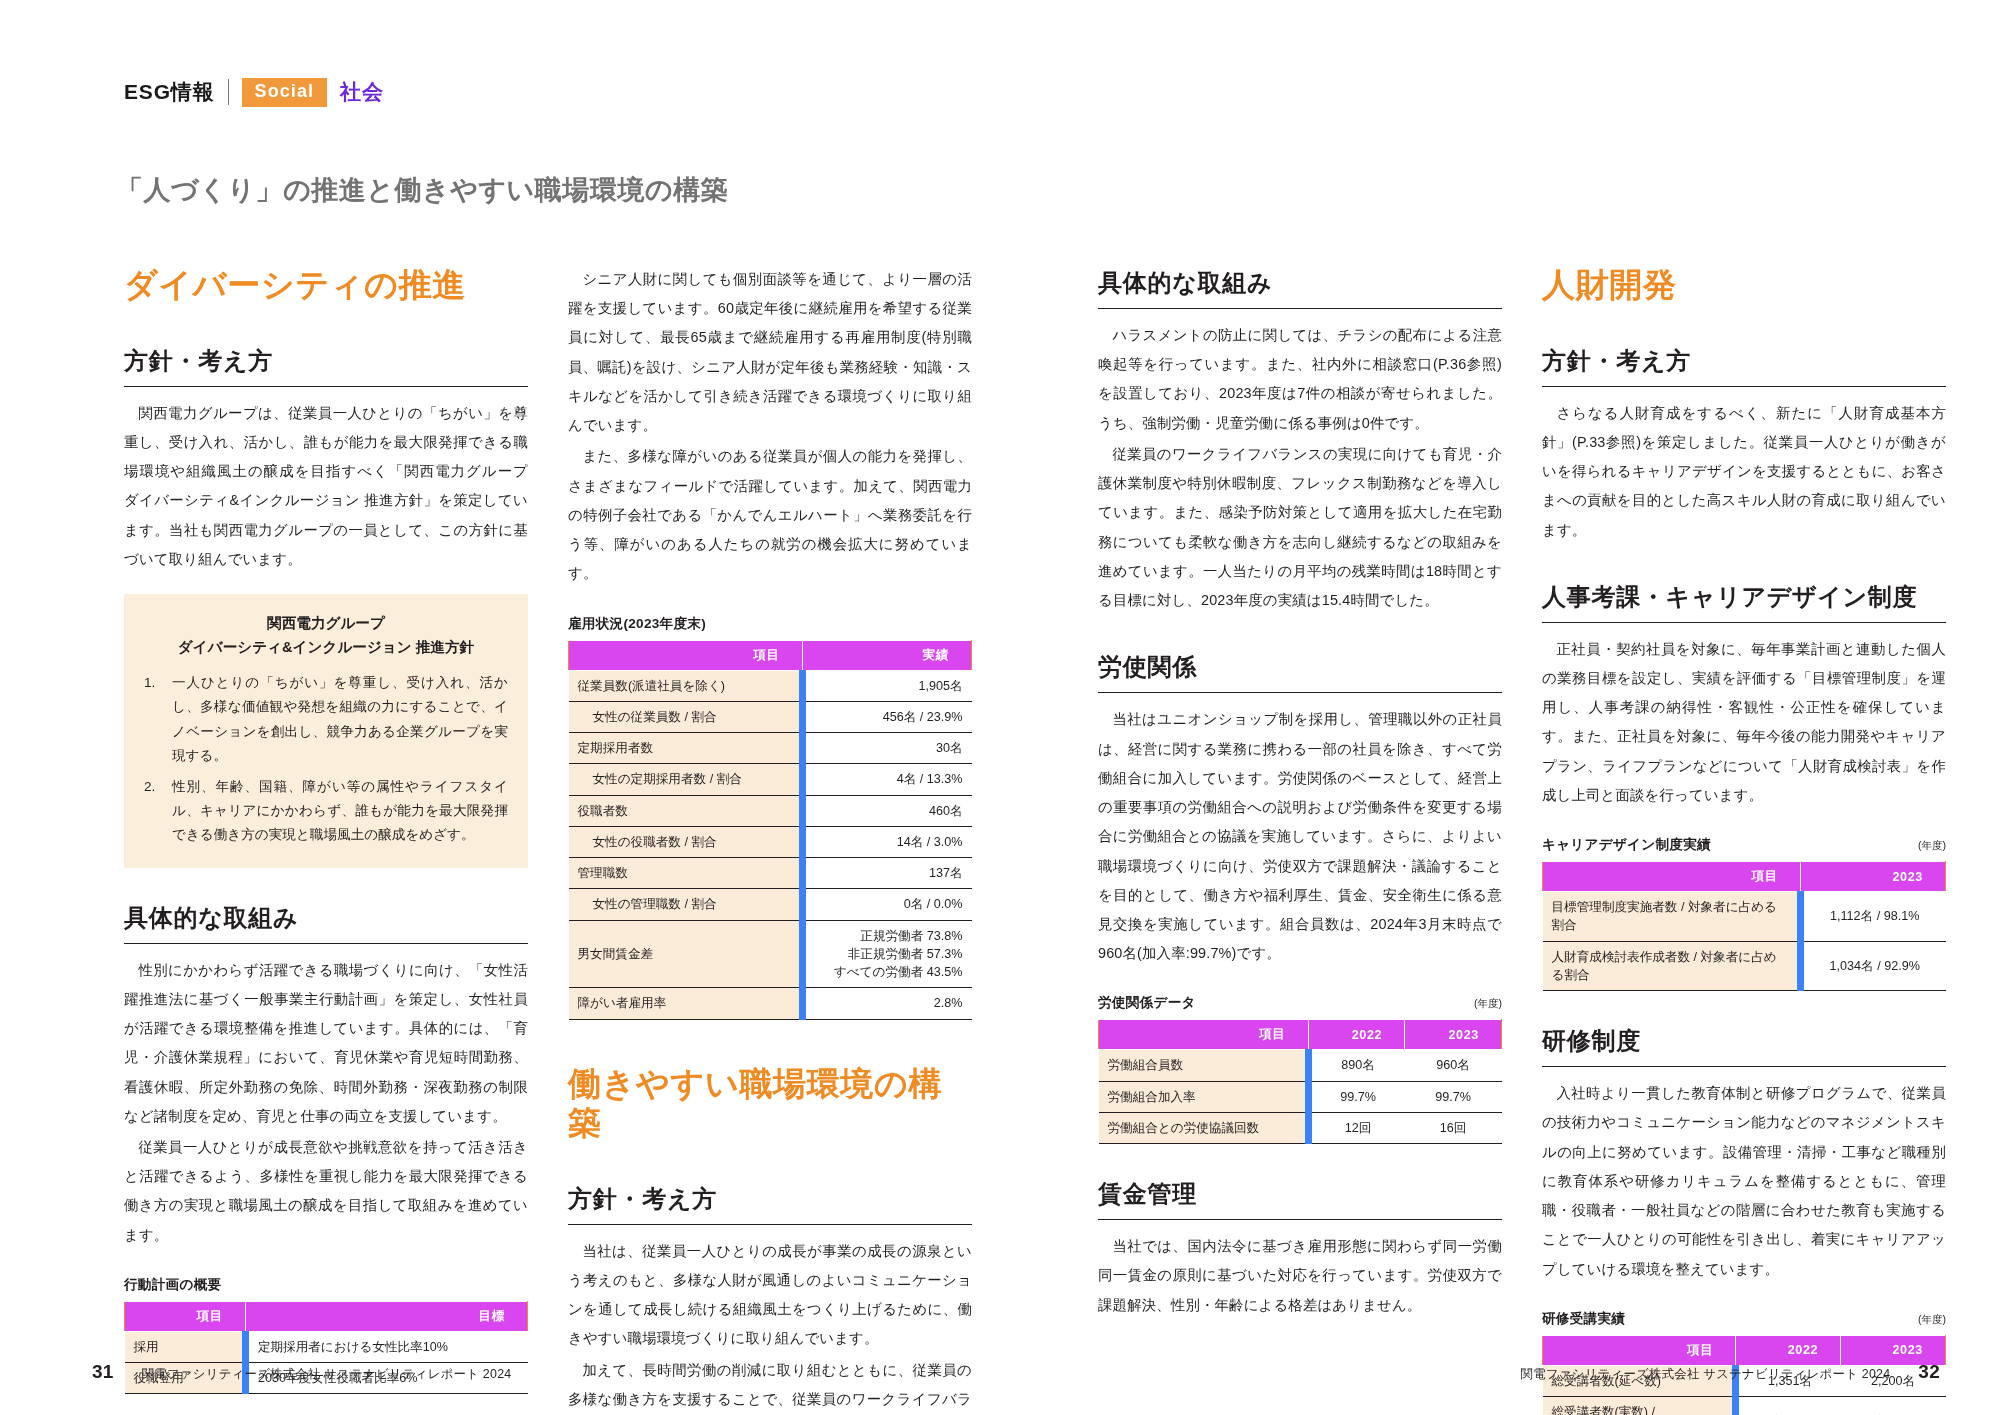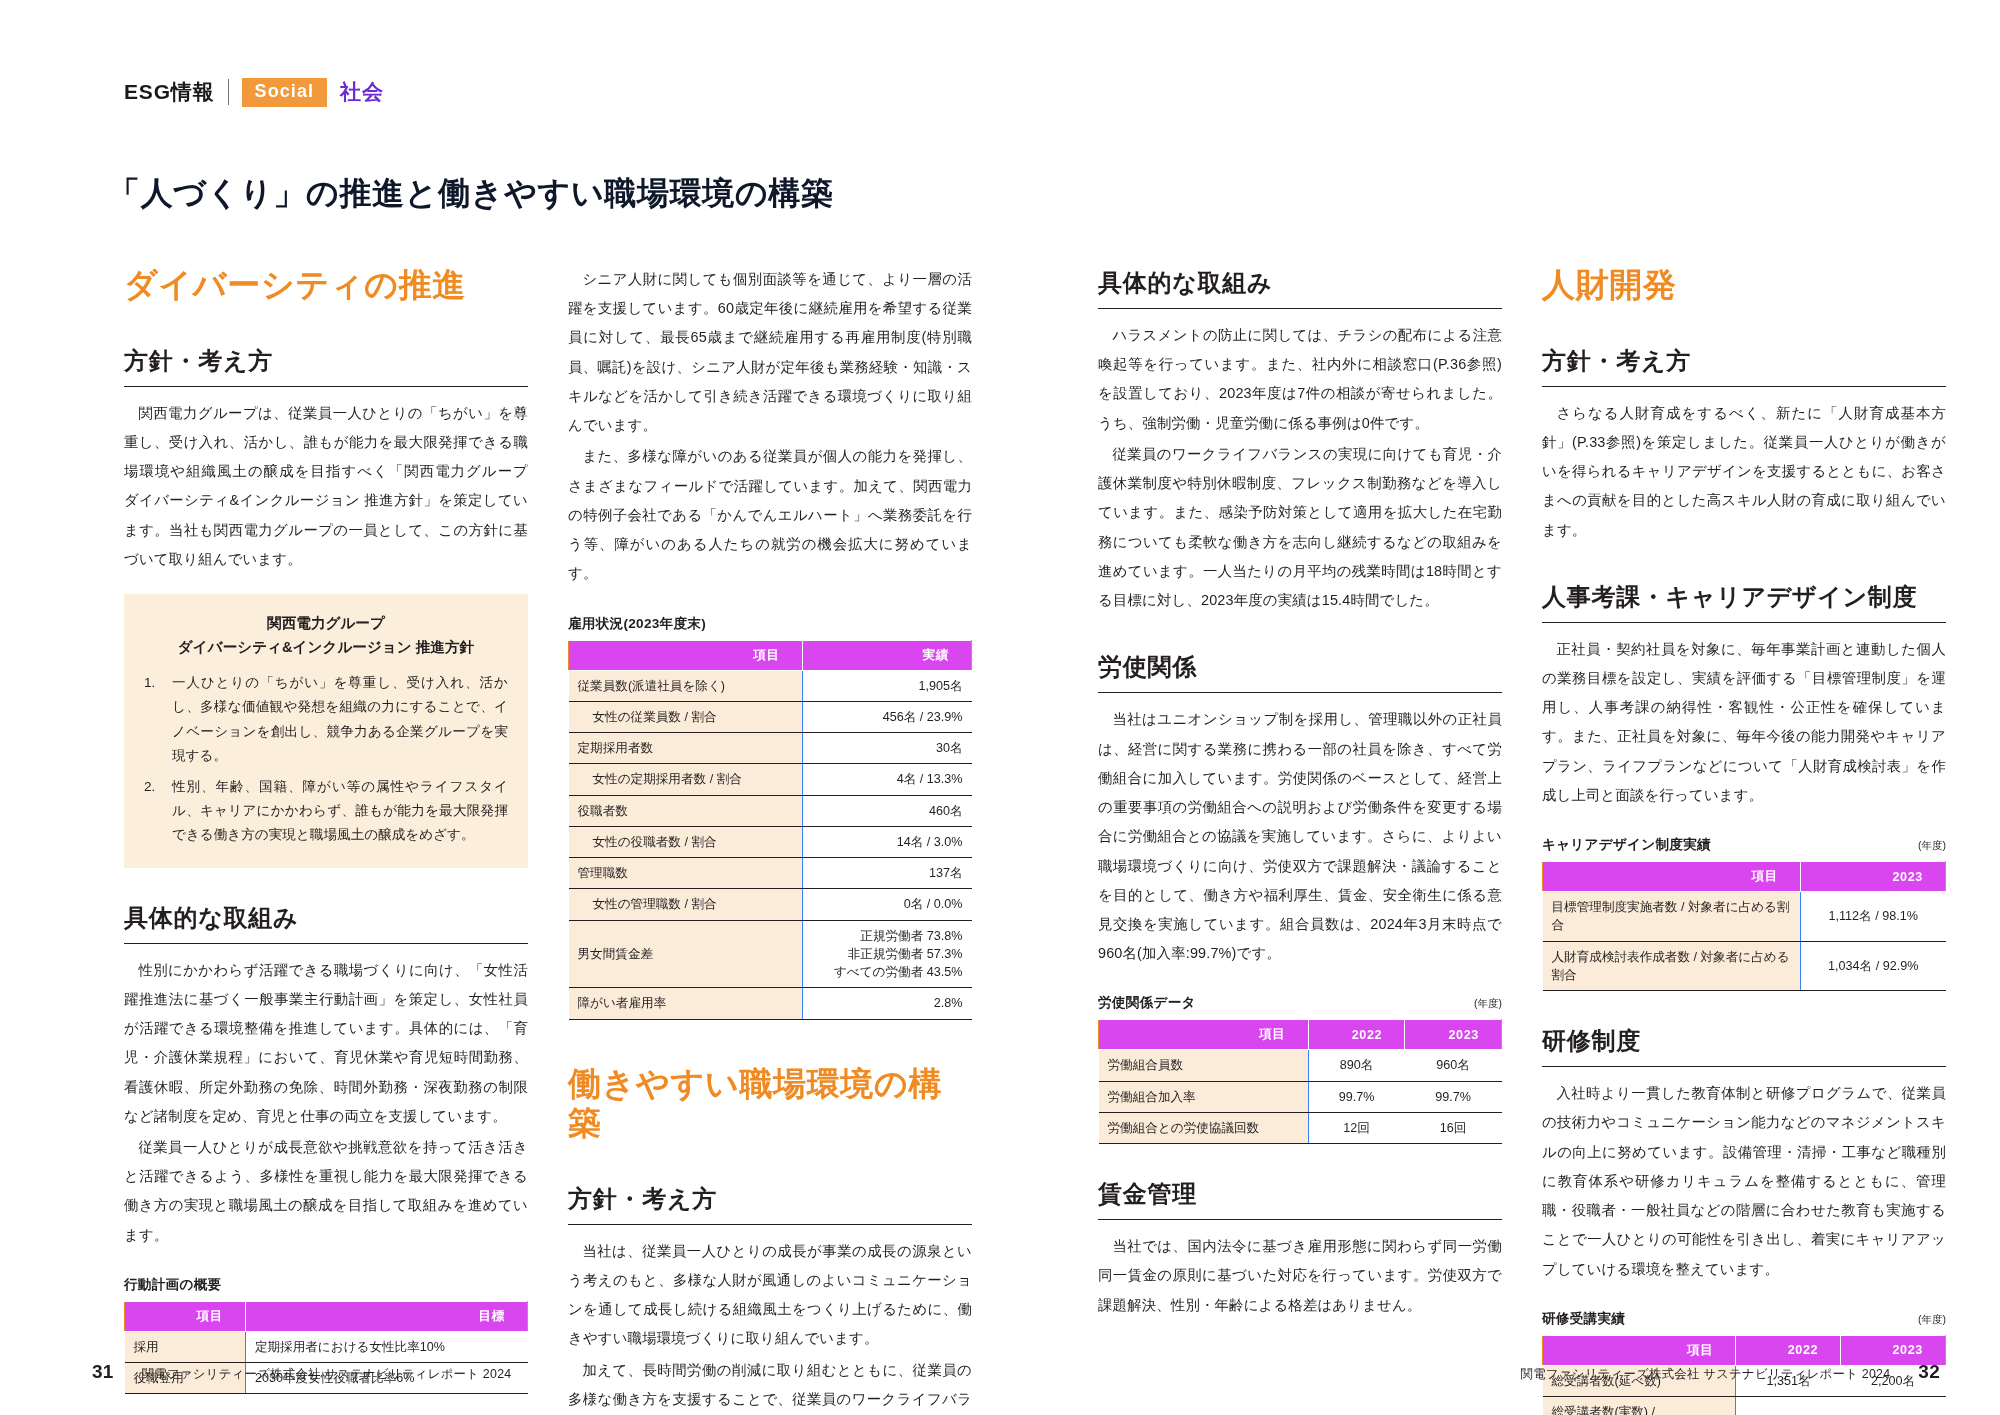--- a/index.html
+++ b/index.html
@@ -57,25 +57,25 @@
     font-size: 18px;
     letter-spacing: 0.06em;
     line-height: 1.1;
   }
   .breadcrumb .bc-jp { color: #6d28d9; }
 
   
   .page-heading {
     position: absolute;
     top: 172px;
-    left: 76px;
-    font-size: 32px;
+    left: 84px;
+    font-size: 27px;
     font-weight: bold;
     letter-spacing: 0.02em;
-    color: #0f172a;
+    color: #737373;
   }
 
   
   .columns {
     position: absolute;
     top: 265px;
     left: 92px;
     right: 0;
     display: flex;
     gap: 40px;
@@ -205,21 +205,21 @@
   table.data th.hdr-first { border-left: 1px solid #f08a23; }
   table.data th.hdr-last  { border-right: 1px solid #f08a23; }
   table.data td {
     padding: 6px 9px;
     border-bottom: 1px solid #231f20;
     vertical-align: middle;
     line-height: 1.45;
   }
   table.data td.lbl {
     background: #fbecd9;
-    border-right: 1px solid #3b82f6;
+    border-right: 7px solid #3b82f6;
     text-align: left;
   }
   table.data td.lbl.indent { padding-left: 24px; }
   table.data td.val {
     background: #ffffff;
     text-align: right;
   }
   table.data td.val.ctr { text-align: center; }
   table.data tr:last-child td { border-bottom: 1px solid #231f20; }
 

